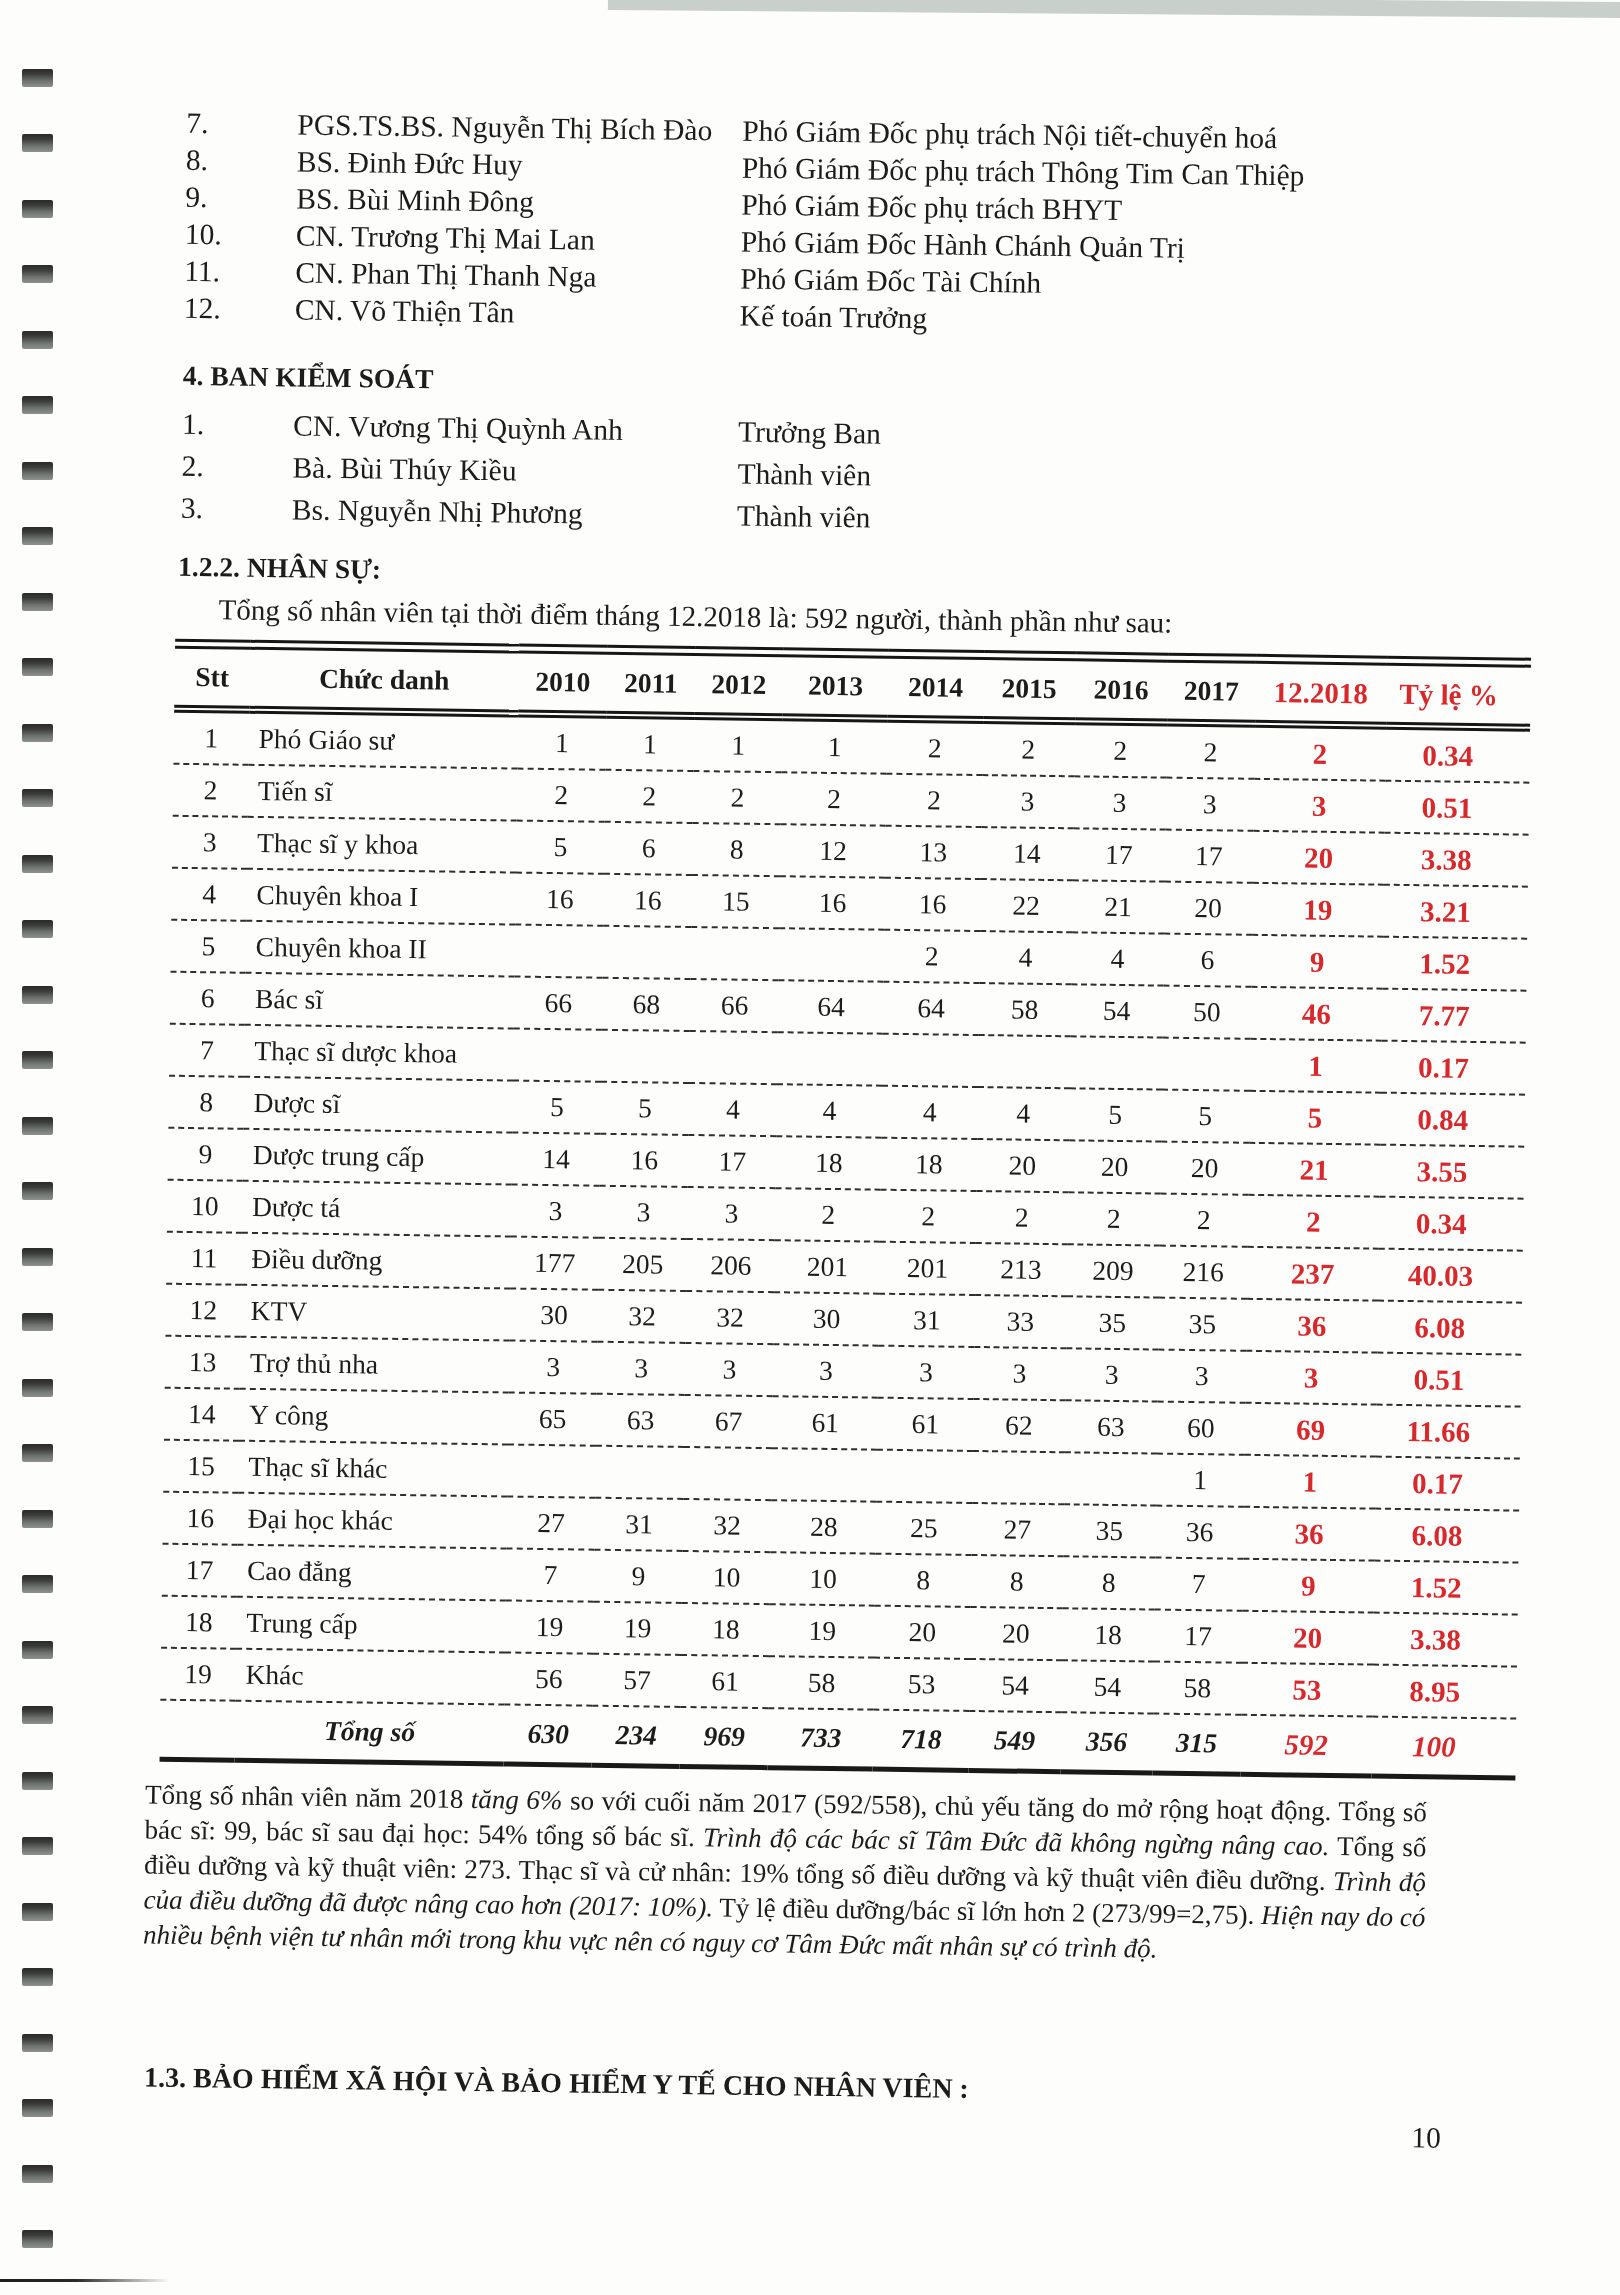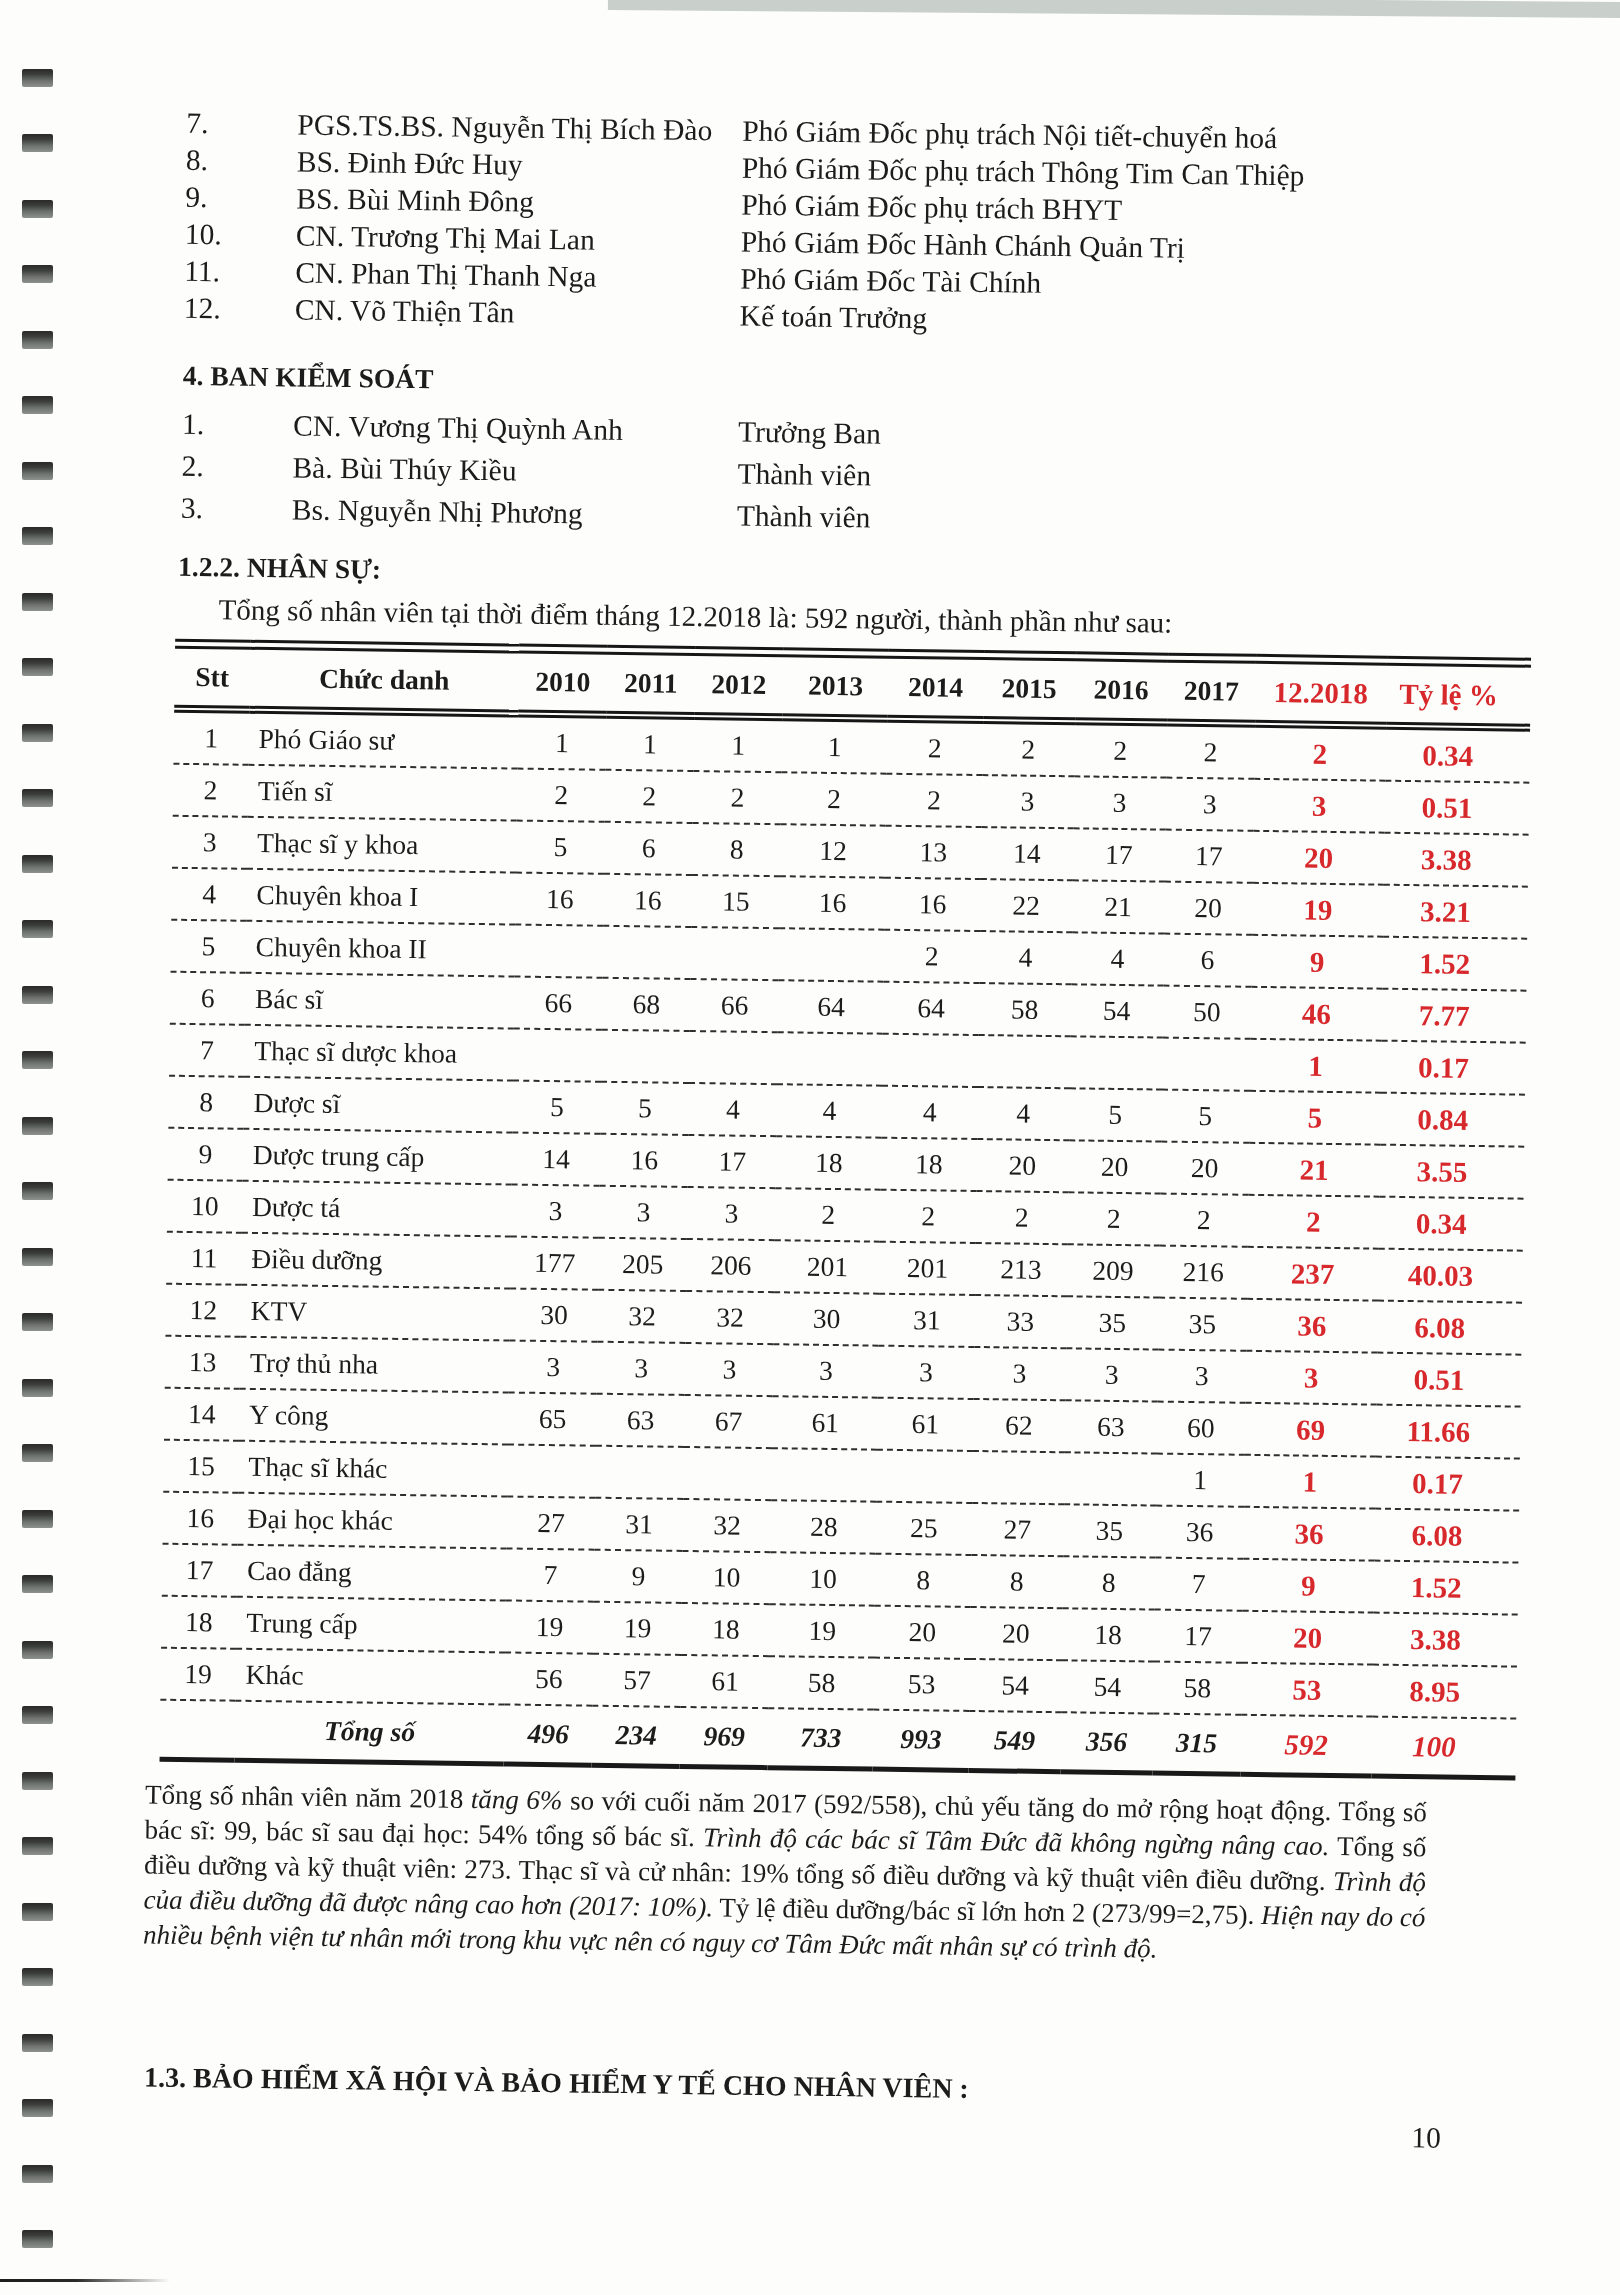--- a/index.html
+++ b/index.html
@@ -454,25 +454,25 @@
             <td>54</td>
             <td>58</td>
             <td class="red">53</td>
             <td class="red lastcol">8.95</td>
           </tr>
         </tbody>
       <tfoot id="staff-tfoot">
           <tr>
             <td></td>
             <td class="tlbl">Tổng số</td>
-            <td>496</td>
+            <td>630</td>
             <td>234</td>
             <td>969</td>
             <td>733</td>
-            <td>993</td>
+            <td>718</td>
             <td>549</td>
             <td>356</td>
             <td>315</td>
             <td class="red">592</td>
             <td class="red lastcol">100</td>
           </tr>
         </tfoot>
     </table>
 
     <div class="summary" id="summary"><span>Tổng số nhân viên năm 2018 </span><span class="it">tăng 6%</span><span> so với cuối năm 2017 (592/558), chủ yếu tăng do mở rộng hoạt động. Tổng số bác sĩ: 99, bác sĩ sau đại học: 54% tổng số bác sĩ. </span><span class="it">Trình độ các bác sĩ Tâm Đức đã không ngừng nâng cao.</span><span> Tổng số điều dưỡng và kỹ thuật viên: 273. Thạc sĩ và cử nhân: 19% tổng số điều dưỡng và kỹ thuật viên điều dưỡng. </span><span class="it">Trình độ của điều dưỡng đã được nâng cao hơn (2017: 10%).</span><span> Tỷ lệ điều dưỡng/bác sĩ lớn hơn 2 (273/99=2,75). </span><span class="it">Hiện nay do có nhiều bệnh viện tư nhân mới trong khu vực nên có nguy cơ Tâm Đức mất nhân sự có trình độ.</span></div>

